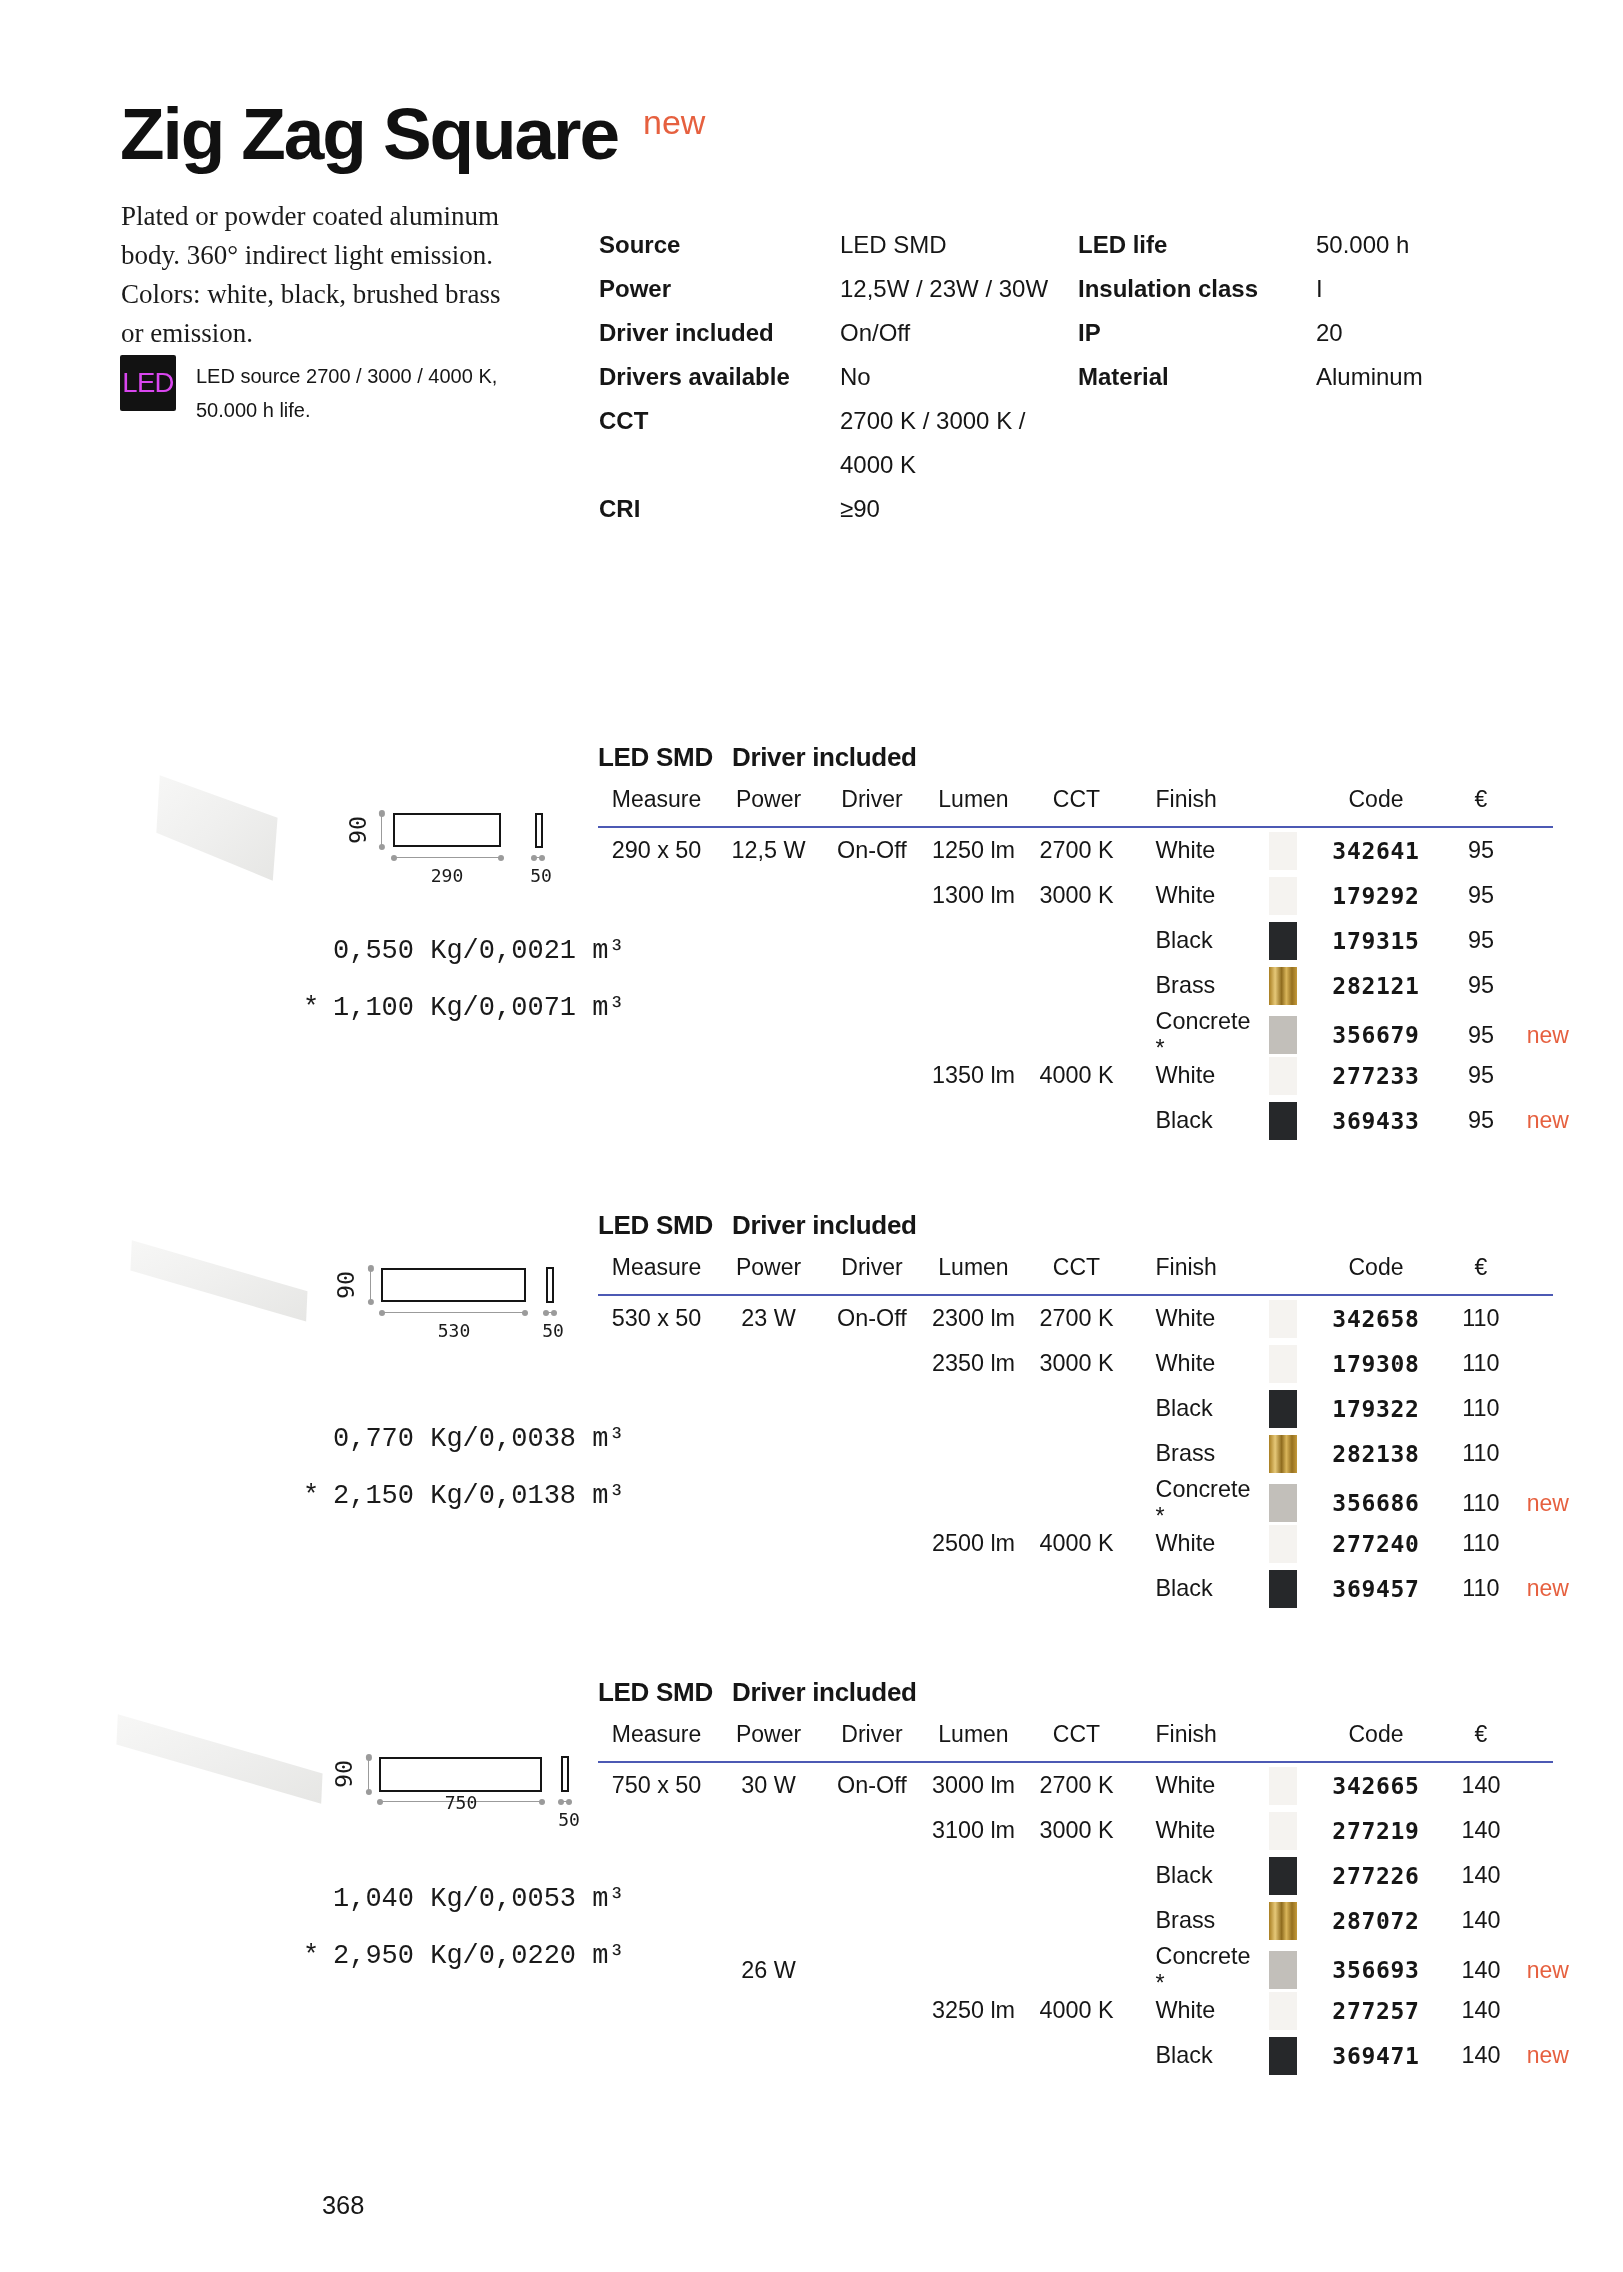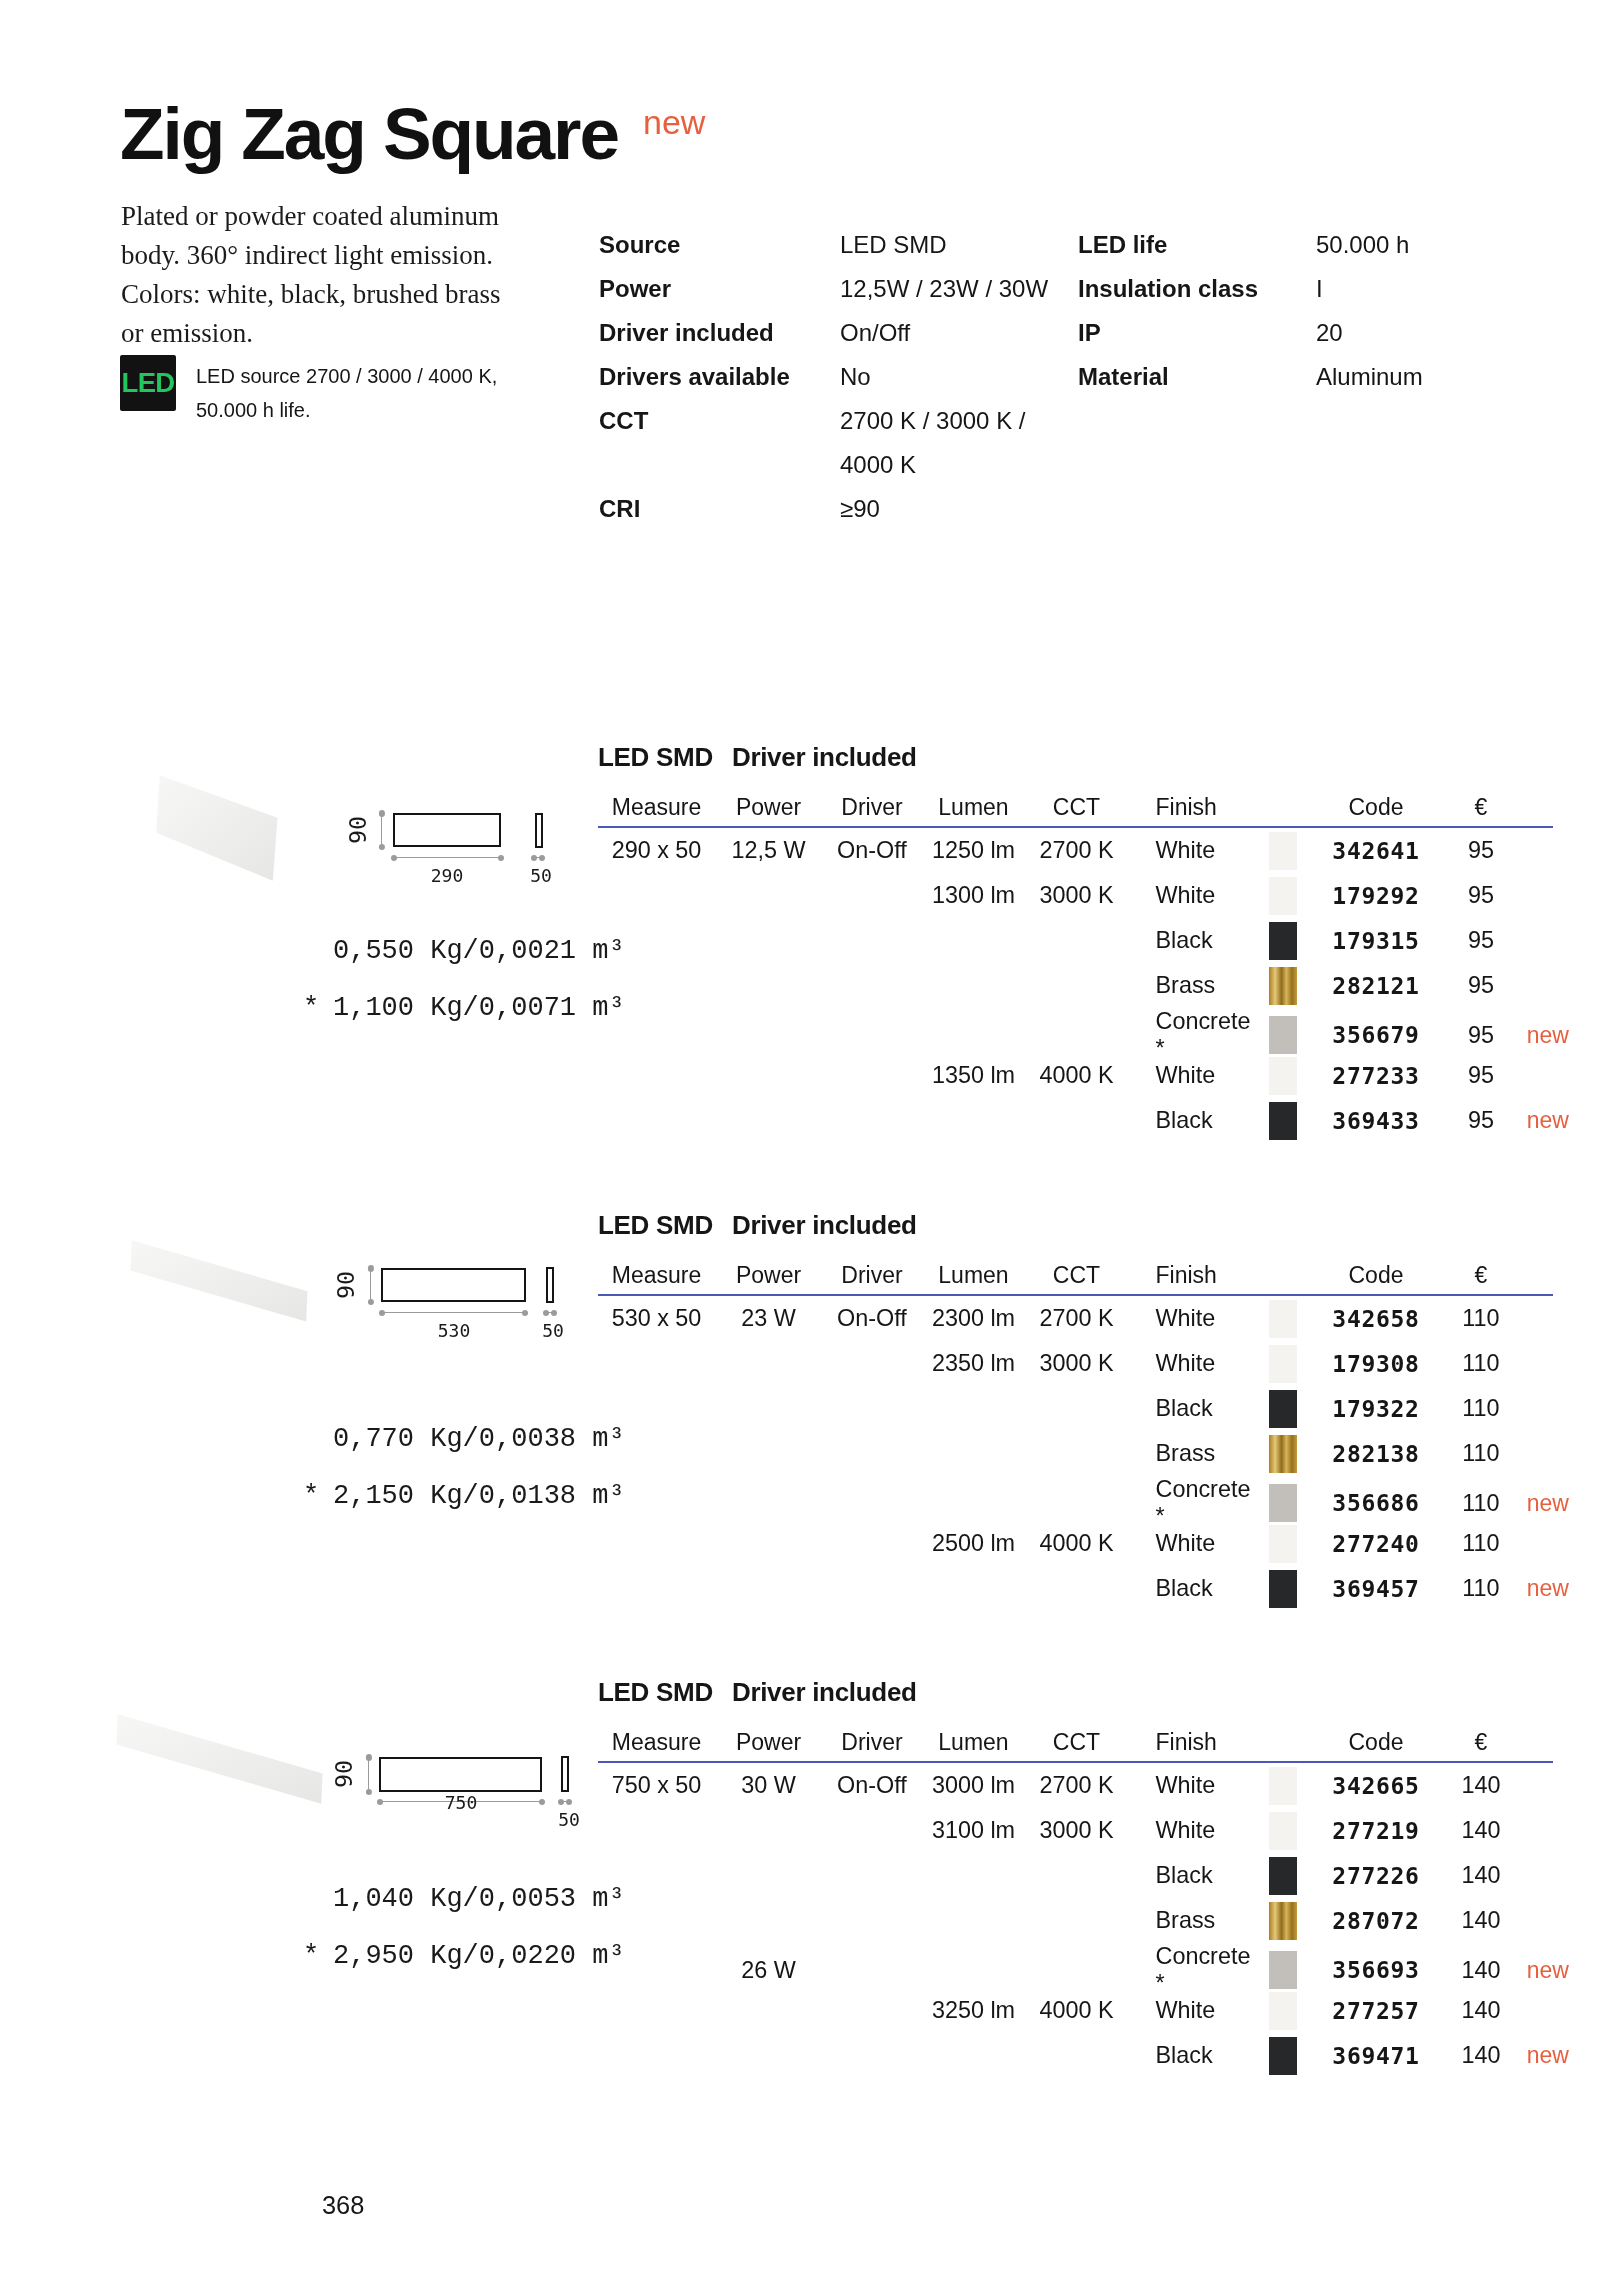--- a/index.html
+++ b/index.html
@@ -6,22 +6,22 @@
   .page{position:relative;width:1623px;height:2273px;background:#ffffff;overflow:hidden;
         font-family:"Liberation Sans",sans-serif;color:#161616;}
 
   
   h1.title{position:absolute;left:120px;top:92px;margin:0;font-size:73px;font-weight:700;
            letter-spacing:-2.1px;color:#111;}
   .new-title{position:absolute;left:643px;top:103px;font-size:34px;color:#E6603F;}
   .desc{position:absolute;left:121px;top:197px;font-family:"Liberation Serif",serif;
         font-size:27px;line-height:39px;color:#1b1b1b;}
   .led-badge{position:absolute;left:120px;top:355px;width:56px;height:56px;background:#121212;
-             color:#22c55e;display:flex;align-items:center;justify-content:center;font-size:27.5px;
-             font-weight:700;letter-spacing:-0.7px;border-radius:2.1px;}
+             color:#d946ef;display:flex;align-items:center;justify-content:center;font-size:27.5px;
+             font-weight:400;letter-spacing:-0.7px;border-radius:2.1px;}
   .led-text{position:absolute;left:196px;top:359px;font-size:20px;line-height:34px;}
 
   
   .spec{position:absolute;font-size:24px;white-space:nowrap;margin-top:37px;}
   .spec.lab{font-weight:700;}
   .l1{left:599px}.v1{left:840px}.l2{left:1078px}.v2{left:1316px}
   .ys0{top:194px}.ys1{top:238px}.ys2{top:282px}.ys3{top:326px}.ys4{top:370px}.ys5{top:414px}.ys6{top:458px}
 
   
   .sec{position:absolute;left:0;width:1623px;height:467px;}
@@ -75,21 +75,21 @@
 
   .weights{position:absolute;left:333px;font-family:Liberation Mono, monospace;font-size:27px;
            line-height:27.5px;color:#1a1a1a;white-space:nowrap;}
   .wline2{margin-top:29px;position:relative;}
   .star{position:absolute;left:-30px;top:0;}
 
   
   .sec-title{position:absolute;left:598px;top:13.7px;font-size:26px;font-weight:700;letter-spacing:-0.3px;}
   .sec-title .b{margin-right:19px;}
   .thead,.trow{display:grid;grid-template-columns:117px 107px 100px 103px 103px 124px 62px 124px 86px 79px;}
-  .thead{position:absolute;left:598px;top:58px;width:1003px;font-size:23px;font-weight:500;margin-top:8px;}
+  .thead{position:absolute;left:598px;top:58px;width:1003px;font-size:23px;font-weight:500;}
   .hline{position:absolute;left:598px;top:98px;width:955px;height:2.1px;background:#4C59B4;}
   .trows{position:absolute;left:598px;top:100px;width:1003px;}
   .trow{height:45px;align-items:center;font-size:23.4px;}
   .c{text-align:center;}
   .finish{text-align:left;padding-left:27.5px;}
   .swatch-cell{display:flex;justify-content:center;align-items:center;}
   .swatch{width:27.5px;height:38px;display:block;}
   .sw-brass{background:linear-gradient(90deg,#a87e22,#e6c878 22%,#8f6c1e 45%,#d9b55a 62%,#96701f 82%,#c49a39) !important;}
   .code{font-family:"DejaVu Sans Mono",monospace;font-weight:700;font-size:23px;text-align:center;letter-spacing:0.7px;}
   .thead .code{font-family:"Liberation Sans",sans-serif;font-weight:500;font-size:23px;letter-spacing:0;}

